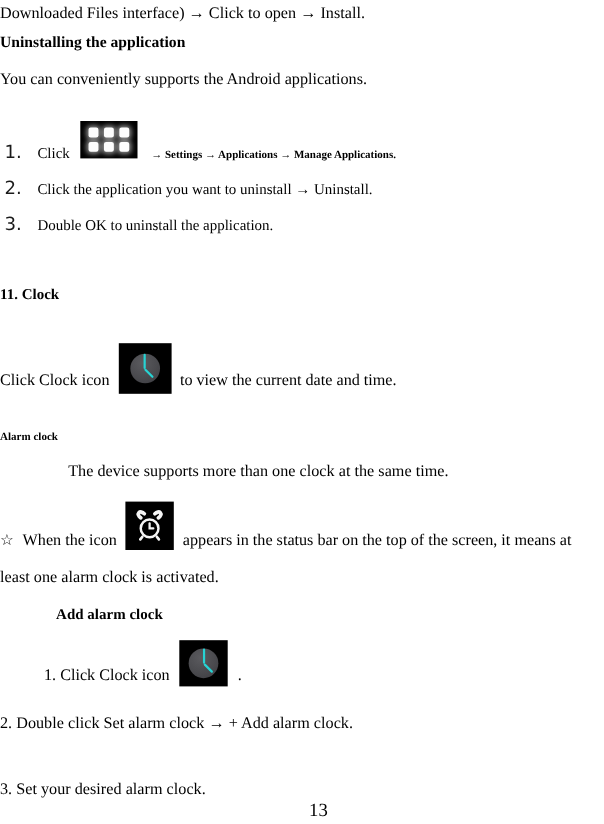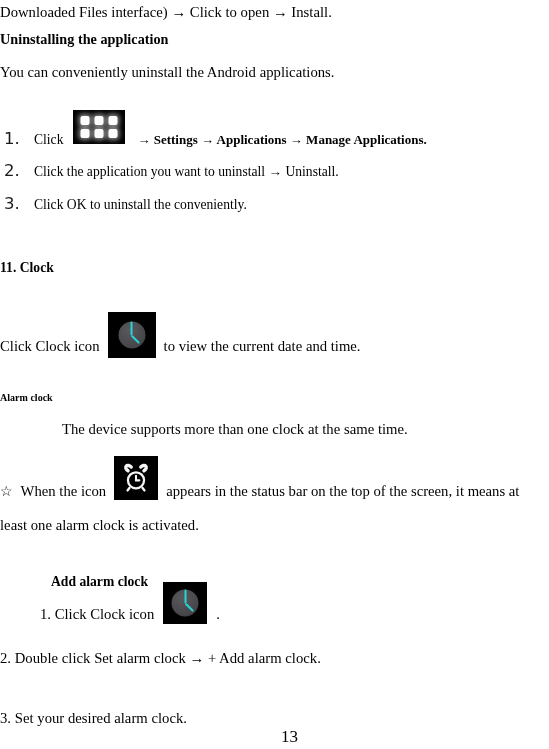--- a/index.html
+++ b/index.html
@@ -189,46 +189,46 @@
 </style>
 </head>
 <body>
 
 <div class="page">
 
   <div class="line" style="left:0px; top:4px;">Downloaded Files interface) → Click to open → Install.</div>
 
   <div class="line bold" style="left:0px; top:31px; font-size:14.2px;">Uninstalling the application</div>
 
-  <div class="line" style="left:0px; top:64px;">You can conveniently uninstall the Android applications.</div>
+  <div class="line" style="left:0px; top:64px;">You can conveniently supports the Android applications.</div>
 
   <div class="numbered" style="left:4px; top:110px;">
     <span class="num">1.</span>
     <span class="item-text" style="margin-right:10px;">Click</span>
     <span class="icon-box apps-icon">
       <span class="apps-grid">
         <i></i>
         <i></i>
         <i></i>
         <i></i>
         <i></i>
         <i></i>
       </span>
     </span>
-    <span class="item-text bold" style="margin-left:12px; font-size:13px;">→ Settings → Applications → Manage Applications.</span>
+    <span class="item-text bold" style="margin-left:12px; font-size:10px;">→ Settings → Applications → Manage Applications.</span>
   </div>
 
   <div class="numbered" style="left:4px; top:163px;">
     <span class="num">2.</span>
     <span class="item-text">Click the application you want to uninstall → Uninstall.</span>
   </div>
 
   <div class="numbered" style="left:4px; top:196px;">
     <span class="num">3.</span>
-    <span class="item-text">Click OK to uninstall the conveniently.</span>
+    <span class="item-text">Double OK to uninstall the application.</span>
   </div>
 
   <div class="line bold" style="left:0px; top:260px; font-size:13.6px;">11. Clock</div>
 
   <div class="inline-row" style="left:0px; top:312px;">
     <span class="txt" style="margin-top:22px;">Click Clock icon</span>
     <span class="icon-box clock-icon" style="margin:0 8px;">
       <span class="clock-face-wrap">
         <span class="clock-ring">
           <span class="clock-face">
@@ -258,21 +258,21 @@
           <path d="M23.0 26.6 L25.0 29.2" stroke-width="2.6"></path>
           <path d="M16 13.6 L16 18.5 L19.6 18.5" stroke-width="2.2"></path>
         </g>
       </svg>
     </span>
     <span class="txt" style="margin-top:26px;">appears in the status bar on the top of the screen, it means at</span>
   </div>
 
   <div class="line" style="left:0px; top:517px;">least one alarm clock is activated.</div>
 
-  <div class="line bold" style="left:51px; top:574px; font-size:13.6px;">Add alarm clock</div>
+  <div class="line bold" style="left:51px; top:551px; font-size:13.6px;">Add alarm clock</div>
 
   <div class="inline-row" style="left:0px; top:582px;">
     <span class="txt" style="margin-top:22px;margin-left:40px;">1. Click Clock icon</span>
     <span class="icon-box clock-icon small" style="margin:0 9px;">
       <span class="clock-face-wrap">
         <span class="clock-ring">
           <span class="clock-face">
             <span class="hand minute"></span>
             <span class="hand hour"></span>
           </span>

